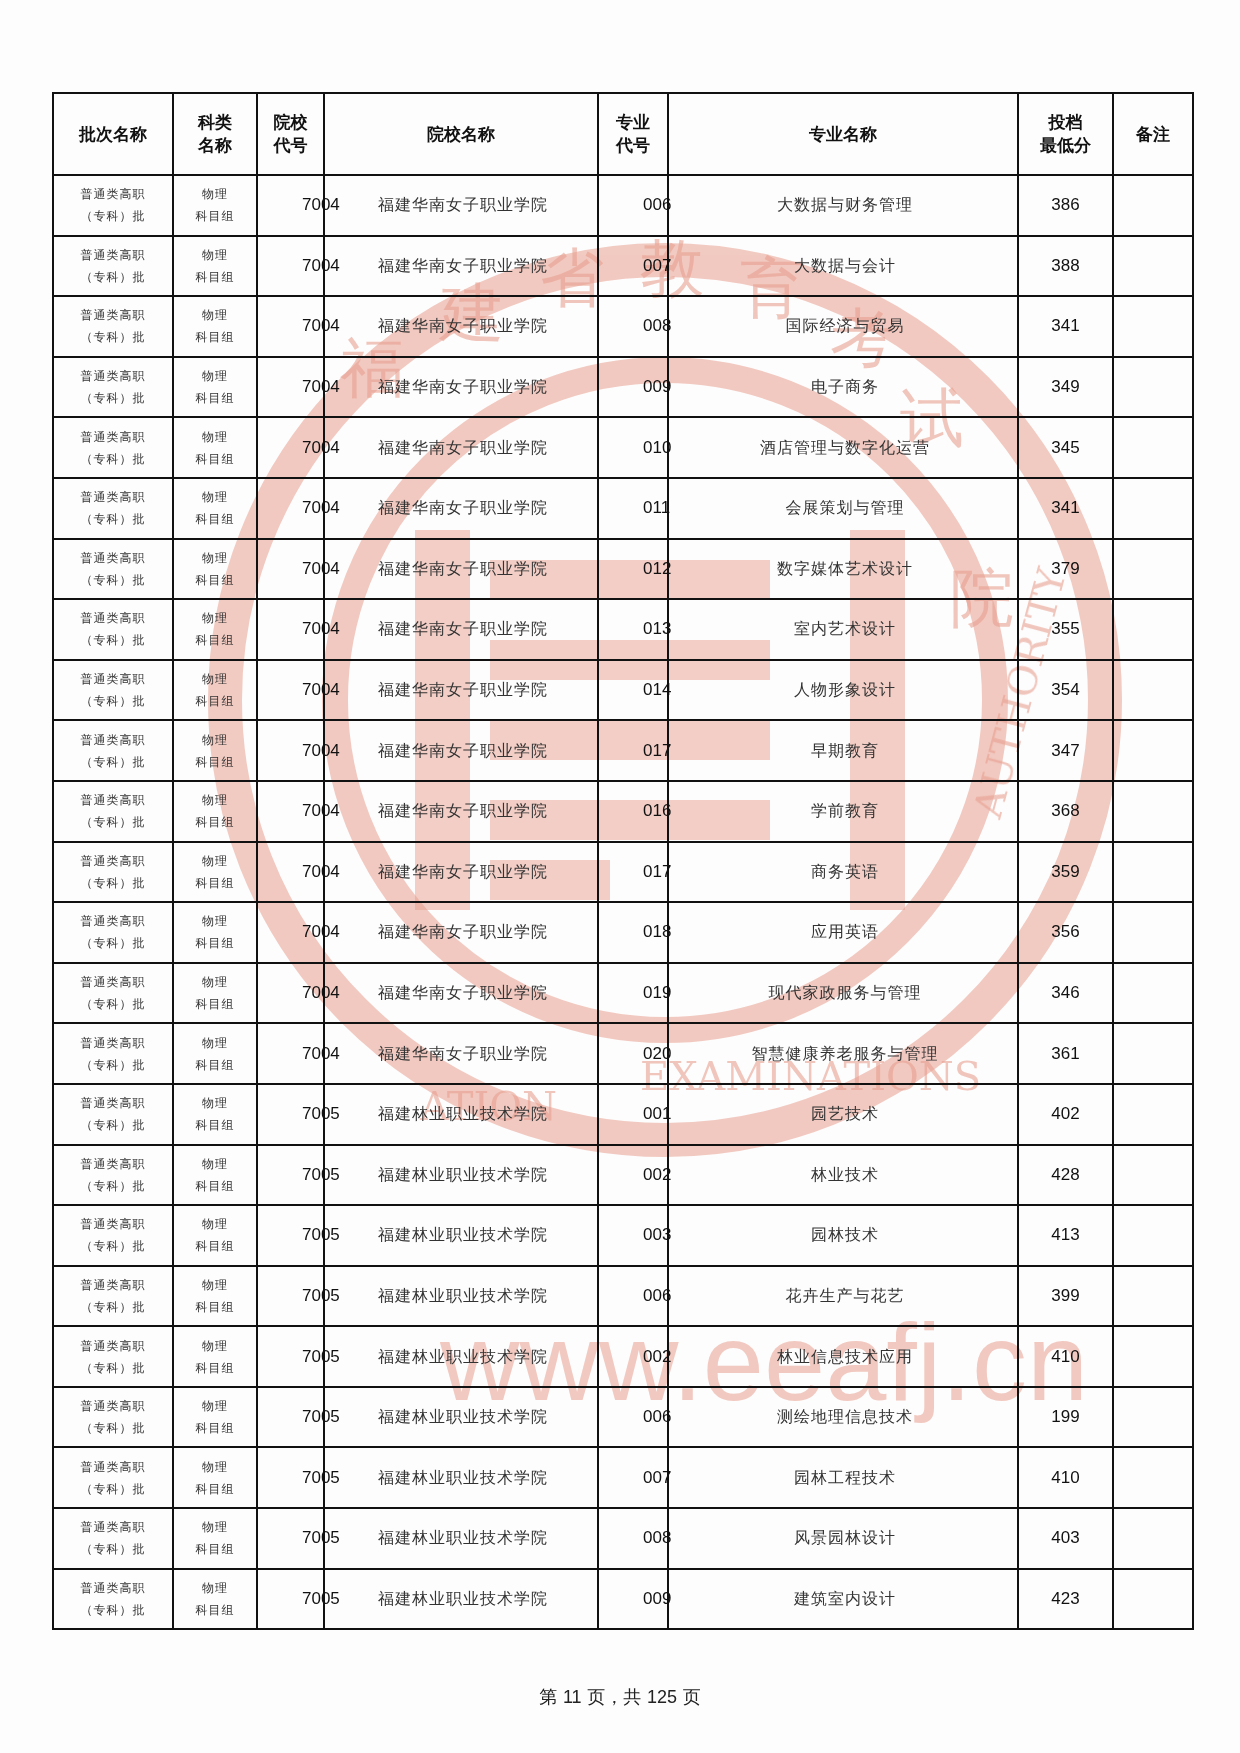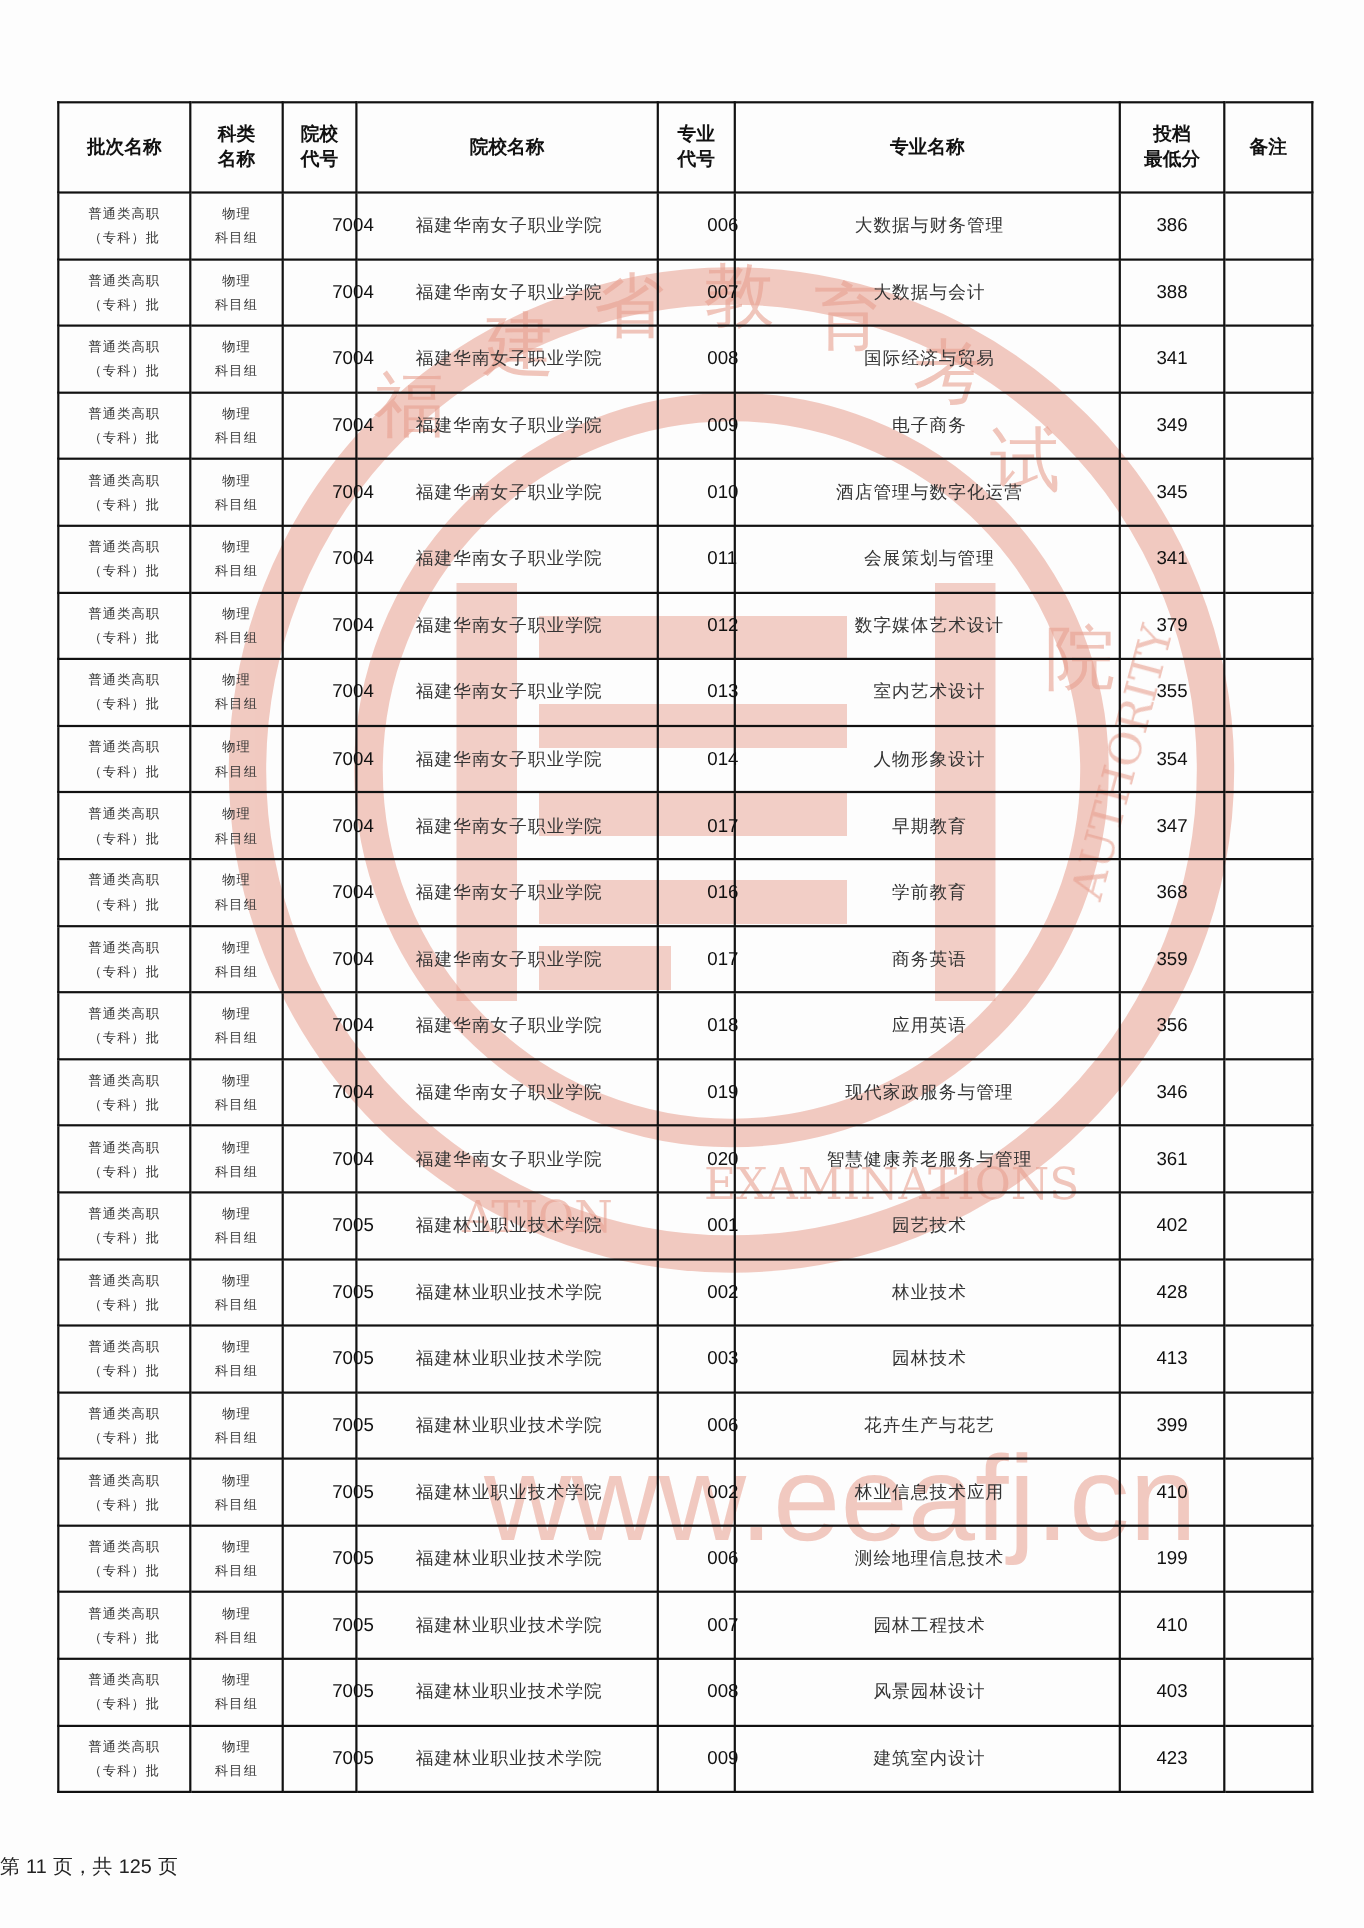--- a/index.html
+++ b/index.html
@@ -10,21 +10,21 @@
   .watermark { position: absolute; left: 0; top: 0; width: 1240px; height: 1753px; pointer-events: none; z-index: 0; }
   .table-wrap { position: absolute; left: 52px; top: 92px; width: 1156px; z-index: 1; }
   table { border-collapse: collapse; width: 1140px; table-layout: fixed; background: transparent; }
   th, td { border: 2px solid #111; padding: 0; text-align: center; vertical-align: middle; }
   th { height: 80px; font-weight: bold; font-size: 17px; line-height: 23px; color: #111; }
   td { height: 58.6px; font-size: 16px; line-height: 22px; }
   td.batch, td.subject { color: #333; font-size: 12px; line-height: 22px; letter-spacing: 1px; }
   td.code { font-family: "Liberation Sans", sans-serif; font-size: 17px; color: #111; padding-left: 44px; }
   td.name { text-align: center; padding-left: 4px; color: #333; letter-spacing: 1px; }
   td.score { font-family: "Liberation Sans", sans-serif; font-size: 17px; color: #111; }
-  .footer { position: absolute; left: 0; width: 1240px; top: 1685px; font-size: 18px; color: #222; z-index: 1; }
+  .footer { position: absolute; left: 0; width: 1240px; top: 1685px; text-align: center; font-size: 18px; color: #222; z-index: 1; }
   .footer .num { font-family: "Liberation Sans", sans-serif; }
 </style>
 </head>
 <body>
 
 <svg class="watermark" viewBox="0 0 1240 1753" xmlns="http://www.w3.org/2000/svg">
   <g opacity="0.55" fill="none" stroke="#e8a090">
     <circle cx="665" cy="700" r="440" stroke-width="34"></circle>
     <circle cx="665" cy="700" r="330" stroke-width="26"></circle>
   </g>

